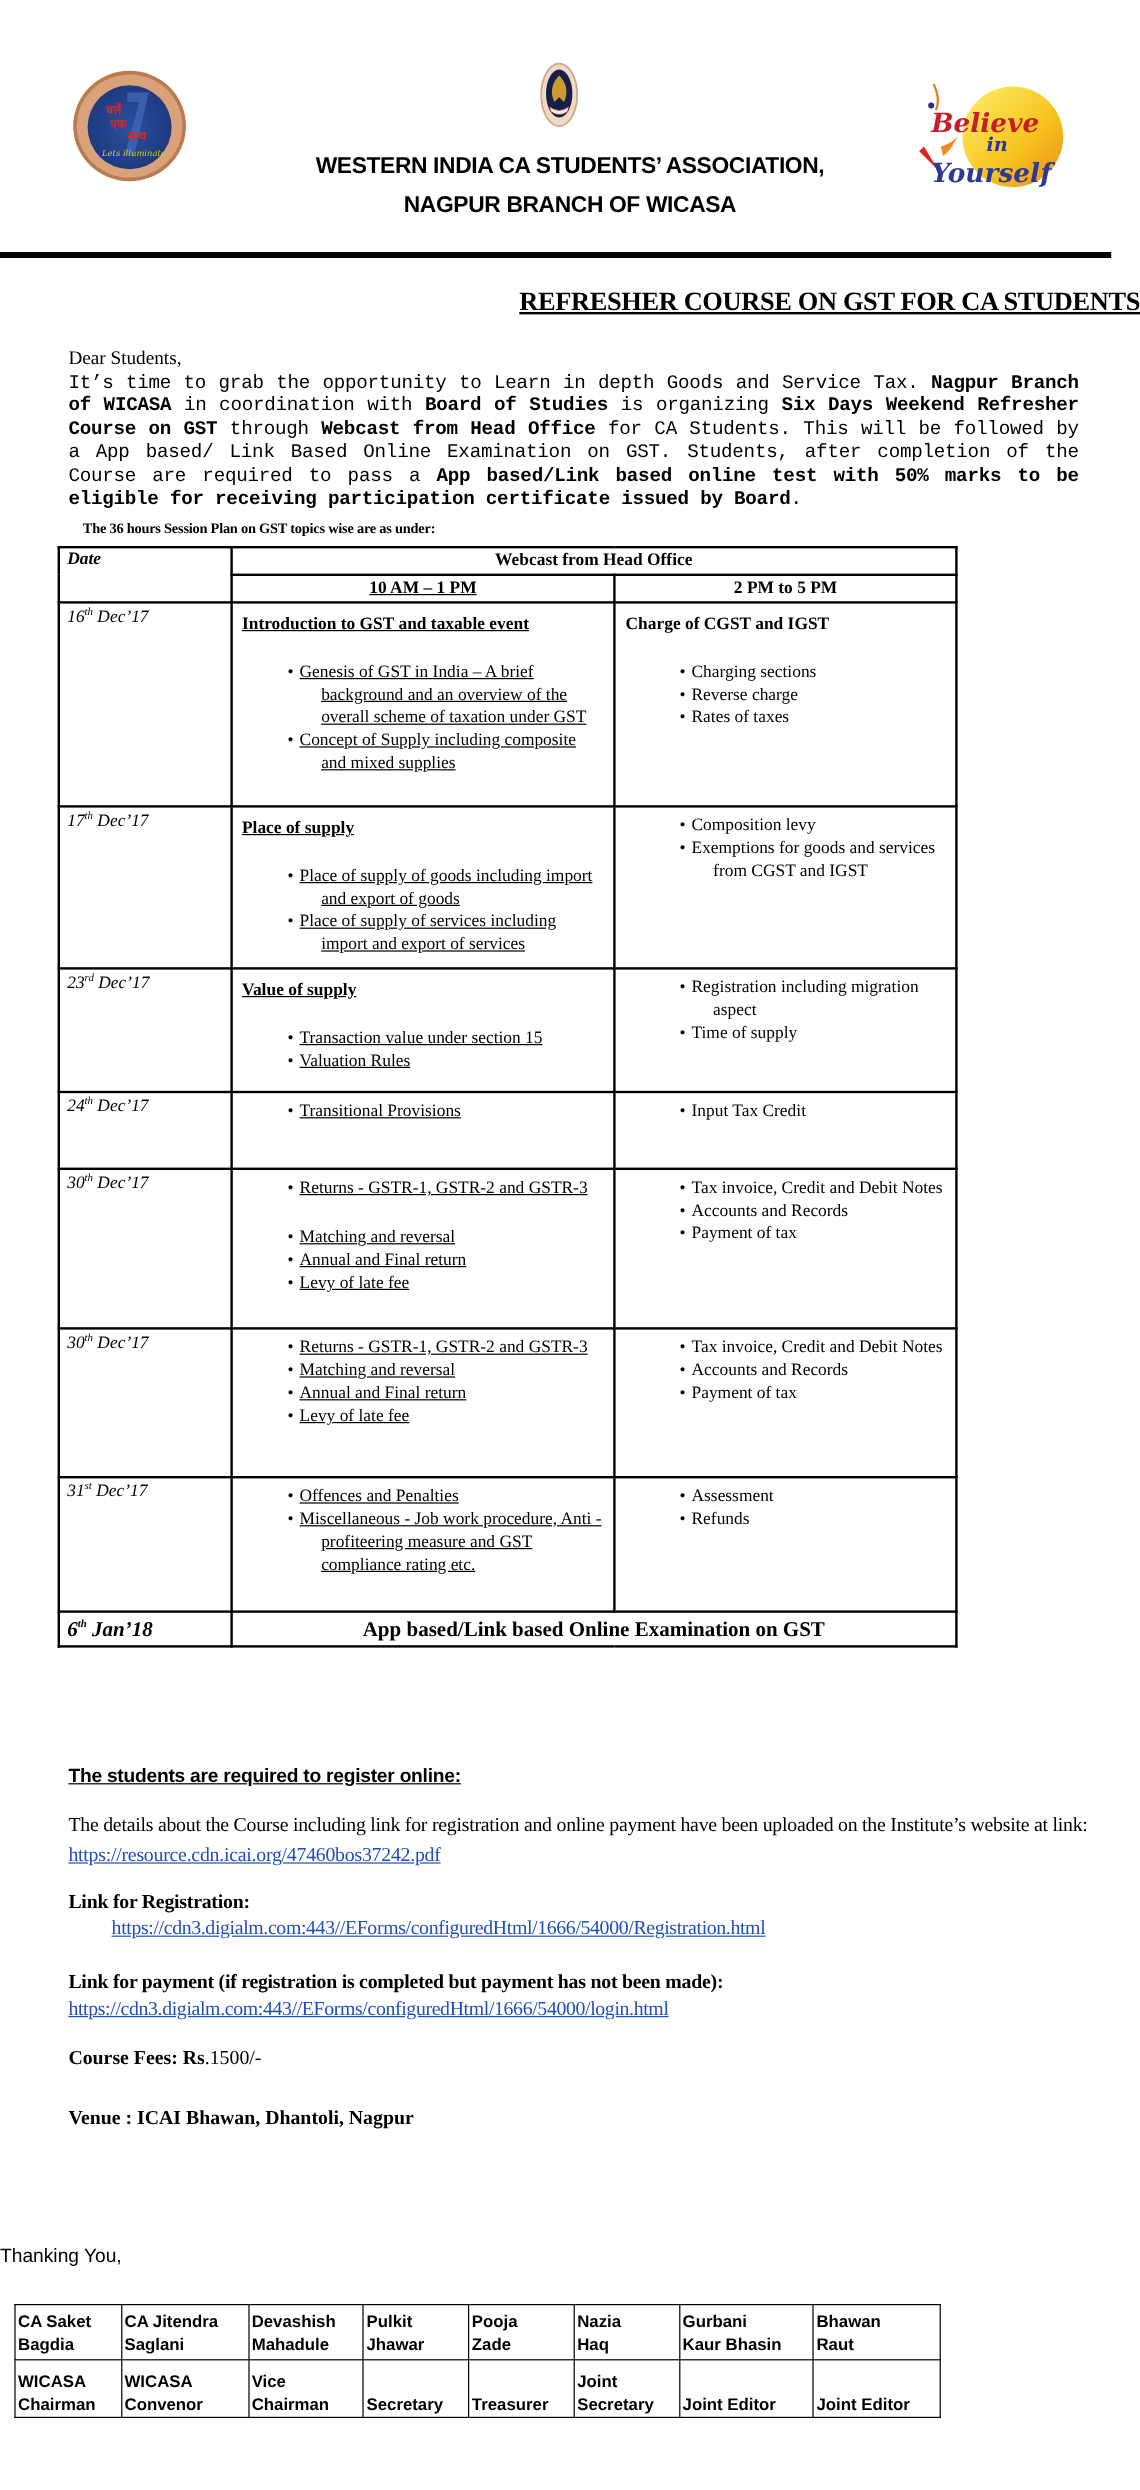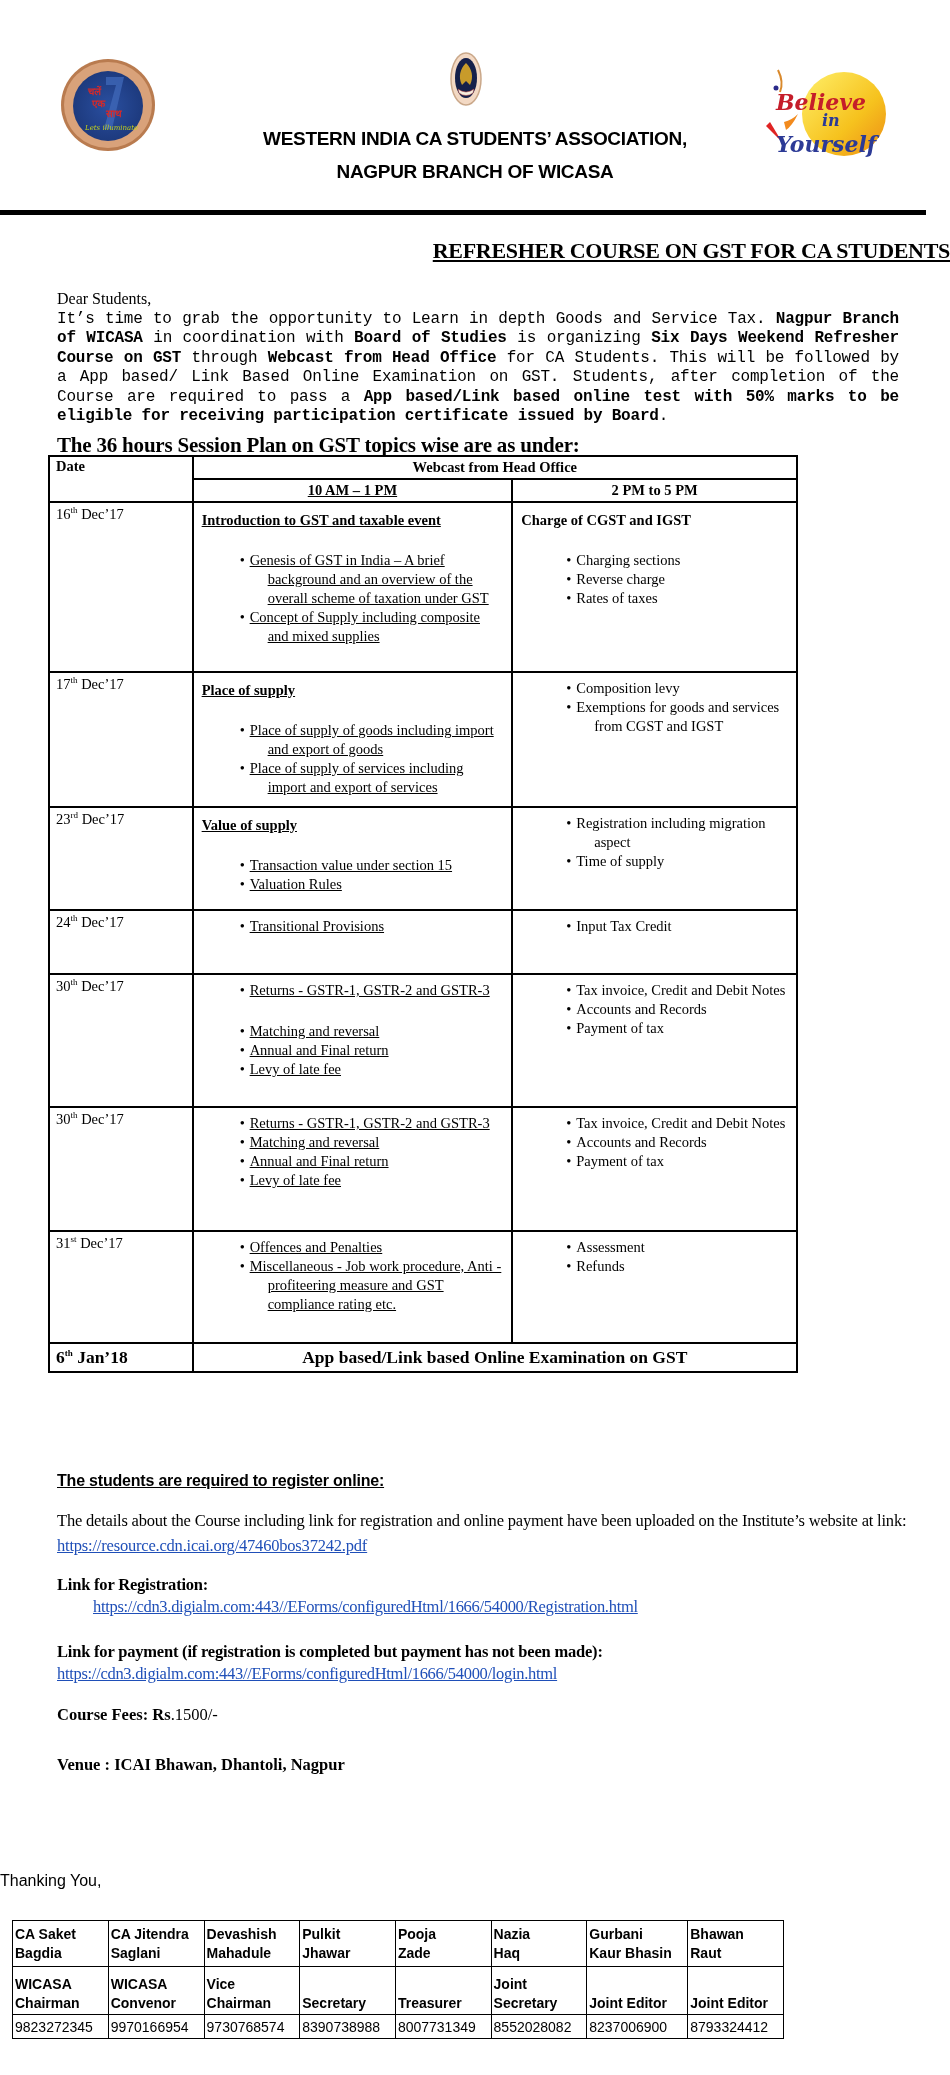--- a/index.html
+++ b/index.html
@@ -59,40 +59,40 @@
     left: 57px; top: 310px;
     width: 842px;
     font-size: 16px;
     line-height: 19.4px;
     text-align: justify;
     letter-spacing: -0.2px;
     font-family: Liberation Mono, monospace;
   }
   .plan-heading {
     position: absolute;
-    left: 57px; top: 433px;
+    left: 69px; top: 433px;
     font-weight: bold;
-    font-size: 21px;
+    font-size: 12px;
     letter-spacing: -0.2px;
   }
 
   
   .schedule {
     position: absolute;
     left: 48px; top: 455px;
     width: 750px;
     border-collapse: collapse;
     font-size: 14.5px;
   }
   .schedule td, .schedule th {
     border: 2px solid #000;
     vertical-align: top;
     font-weight: normal;
   }
-  .schedule .c-date { width: 149px; padding: 3px 6px; }
+  .schedule .c-date { width: 149px; padding: 3px 6px; font-style: italic; }
   .schedule .c-am   { width: 331px; text-decoration: underline; }
   .schedule .c-pm   { width: 294px; }
   .schedule th { text-align: center; font-weight: bold; padding: 2px 4px; }
   .schedule th.date-head { text-align: left; padding: 1px 6px; }
   .schedule sup { font-size: 9px; line-height: 0; }
   .session { padding: 6px 8px 8px 8px; }
   .session-title { font-weight: bold; margin: 3px 0 0 0; }
   .topics { list-style: none; }
   .topics li {
     position: relative;
@@ -589,24 +589,14 @@
           <span>Joint</span>
           <span>Secretary</span>
         </td>
         <td>
           <span>Joint Editor</span>
         </td>
         <td>
           <span>Joint Editor</span>
         </td>
       </tr>
-    <tr class="phone-row" id="committee-phones">
-        <td>9823272345</td>
-        <td>9970166954</td>
-        <td>9730768574</td>
-        <td>8390738988</td>
-        <td>8007731349</td>
-        <td>8552028082</td>
-        <td>8237006900</td>
-        <td>8793324412</td>
-      </tr>
   </tbody>
 </table>
 
 </body></html>

